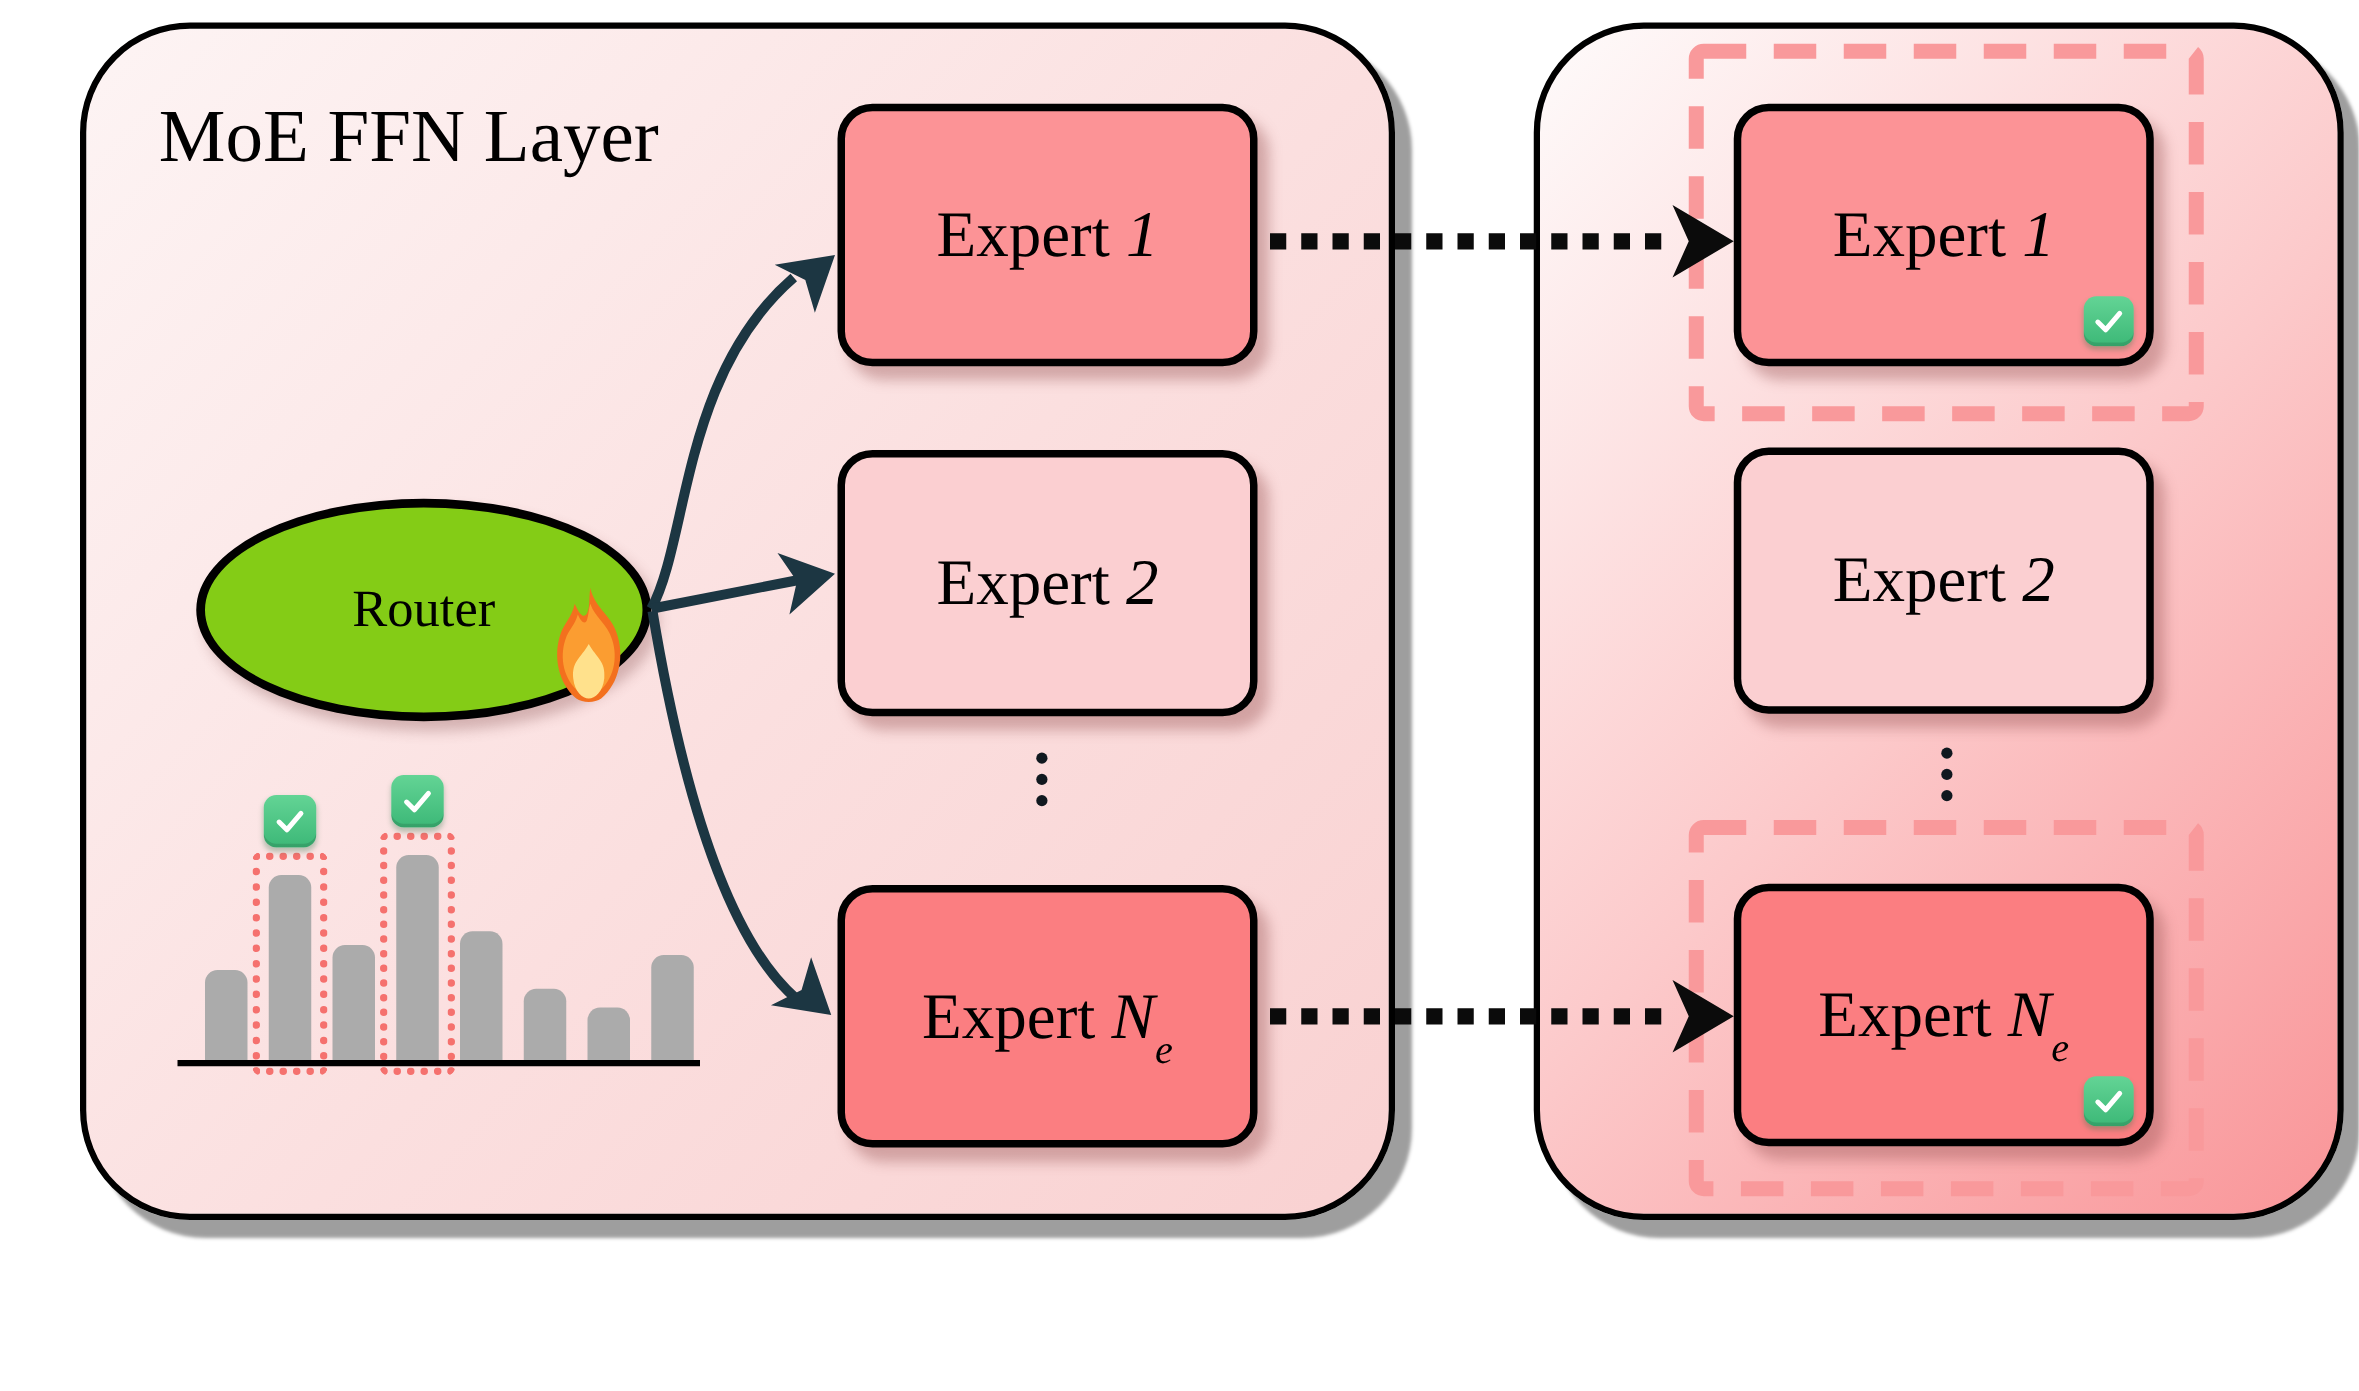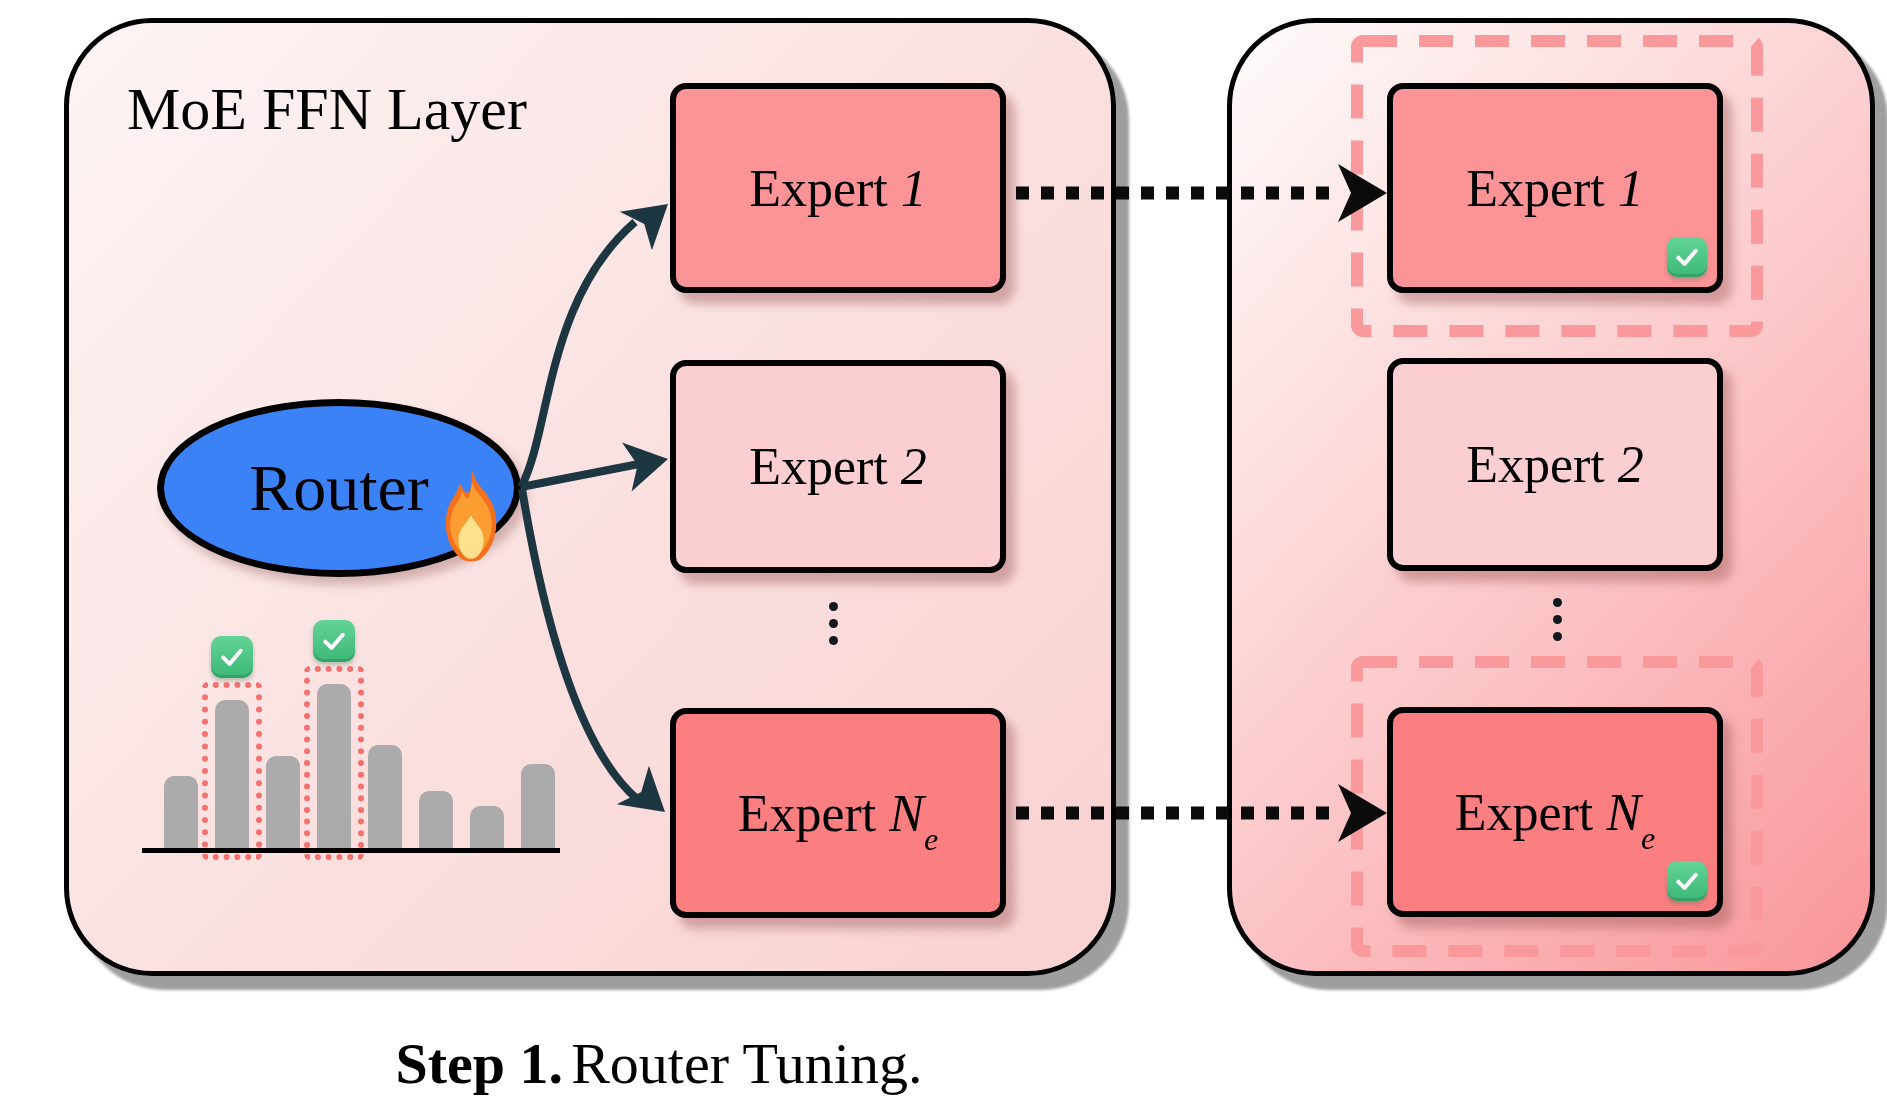--- a/index.html
+++ b/index.html
@@ -19,27 +19,27 @@
     left:1188px;width:638px;height:948px;
     background:linear-gradient(133deg,#fefbfb 0%,#fcc9ca 52%,#f99598 100%);
   }
   .panel-title{
     position:absolute;left:88px;top:76px;font-size:60px;line-height:1.1;
     z-index:3;white-space:nowrap;
   }
   .router{
     position:absolute;left:118px;top:399px;width:364px;height:178px;
     box-sizing:border-box;border:7px solid #000;border-radius:50%;
-    background:#3b82f6;display:flex;align-items:center;justify-content:center;
-    font-size:66px;z-index:3;box-shadow:6px 8px 10px rgba(120,60,60,0.30);
+    background:#84cc16;display:flex;align-items:center;justify-content:center;
+    font-size:42px;z-index:3;box-shadow:6px 8px 10px rgba(120,60,60,0.30);
   }
   .flame{position:absolute;left:392px;top:468px;width:80px;height:102px;z-index:4;}
   .expert{
     position:absolute;box-sizing:border-box;width:336px;height:210px;
-    border:6px solid #000;border-radius:16px;
+    border:6px solid #000;border-radius:28px;
     display:flex;align-items:center;justify-content:center;
     font-size:52px;z-index:3;box-shadow:9px 11px 10px rgba(150,80,80,0.40);
     white-space:pre;
   }
   .num-it{font-style:italic;}
   .subE{font-style:italic;font-size:0.62em;align-self:flex-end;transform:translateY(-54px);}
   .vdots{position:absolute;width:9px;height:9px;border-radius:50%;background:#10181f;z-index:3;
     box-shadow:0 17px 0 #10181f,0 34px 0 #10181f;}
   .baseline{position:absolute;left:103px;top:848px;width:418px;height:5px;background:#000;z-index:3;}
   .bars{position:absolute;left:125px;top:610px;width:400px;height:238px;z-index:3;}
@@ -161,17 +161,14 @@
     <g stroke="#0b0b0b" stroke-width="13" stroke-dasharray="13 12">
       <line x1="977" y1="193" x2="1298" y2="193"></line>
       <line x1="977" y1="813" x2="1298" y2="813"></line>
     </g>
     <g fill="#0b0b0b">
       <path d="M1348,193 L1299,164 L1312,193 L1299,222 Z"></path>
       <path d="M1348,813 L1299,784 L1312,813 L1299,842 Z"></path>
     </g>
   </svg>
 
-  <div class="caption caption-1">
-    <span class="cap-bold">Step 1.</span><span class="cap-rest">Router Tuning.</span>
-  </div>
 
 </div>
 
 </body></html>

